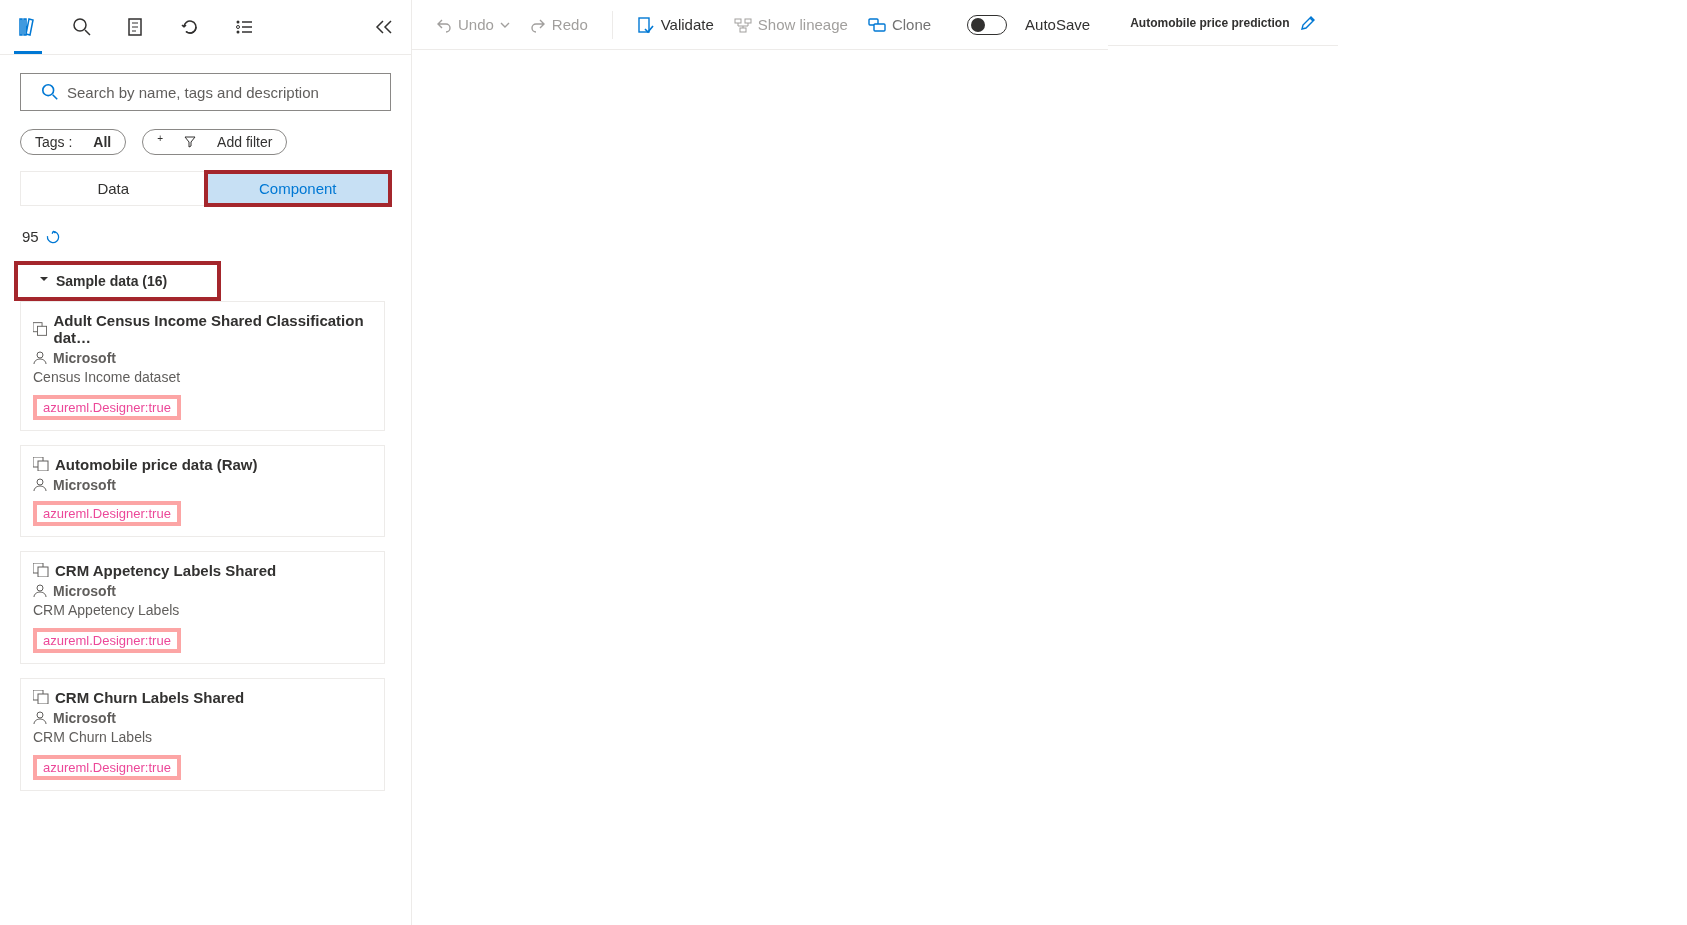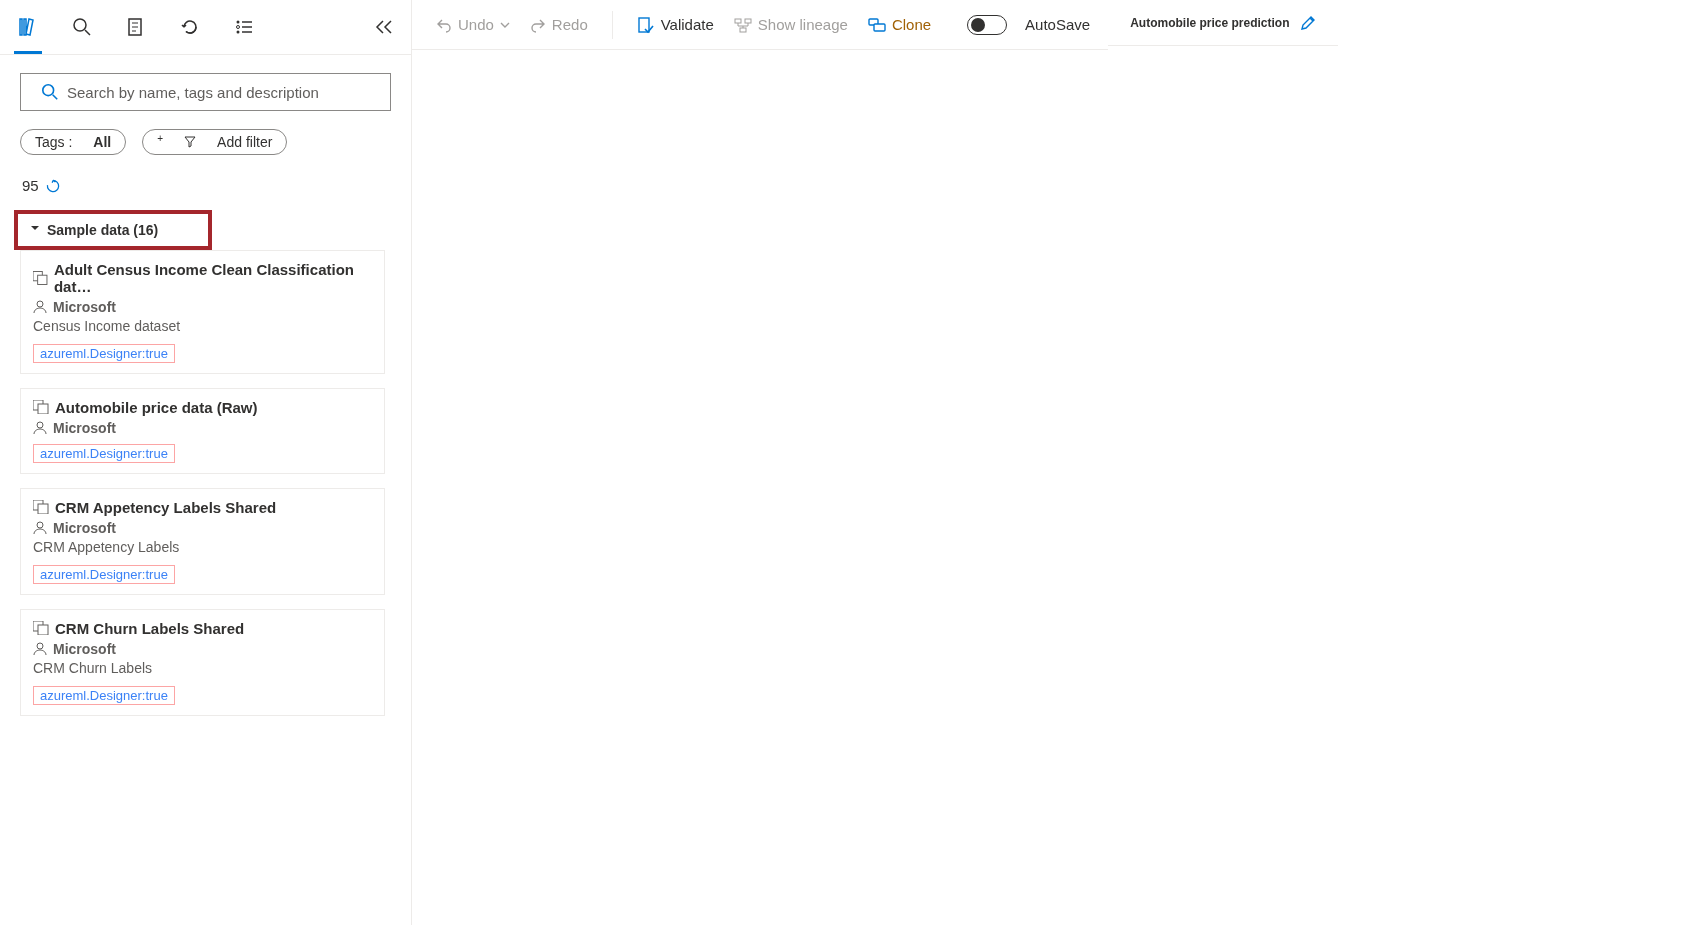--- a/index.html
+++ b/index.html
@@ -23,36 +23,36 @@
 .pill { border:1px solid #8a8886; border-radius:16px; padding:4px 14px; font-size:14px; display:flex; align-items:center; gap:21px; }
 .pill b { font-weight:600; }
 
 .tab-row { display:flex; margin-top:16px; border:1px solid #edebe9; }
 .tab-row .tab { flex:1; text-align:center; padding:8px 0; font-size:15px; }
 .tab-row .tab.active { background:#c7e0f4; color:#0078d4; }
 .highlight-red { outline:4px solid #a4262c; outline-offset:-2px; }
 
 .count-row { display:flex; align-items:center; gap:6px; margin:22px 0 16px 2px; font-size:15px; }
 .count-row .refresh { color:#0078d4; }
-.group-highlight { border:4px solid #a4262c; display:inline-flex; padding:8px 50px 8px 11px; margin-left:-6px; }
+.group-highlight { border:4px solid #a4262c; display:inline-flex; padding:8px 50px 8px 20px; margin-left:-6px; }
 
 .cards { flex:1; overflow-y:auto; padding-right:6px; }
 .cards::-webkit-scrollbar { width:8px; }
 .cards::-webkit-scrollbar-thumb { background:#c8c6c4; border-radius:4px; }
 .card { border:1px solid #edebe9; padding:10px 12px; margin-bottom:14px; }
 .card-title { font-weight:600; font-size:15px; display:flex; align-items:center; gap:6px; }
 .card-author { display:flex; align-items:center; gap:6px; font-size:14px; color:#605e5c; margin-top:4px;font-weight:bold; }
 .card-desc { font-size:14px; color:#605e5c; margin-top:2px; line-height:1.35; overflow:hidden; display:-webkit-box; -webkit-line-clamp:2; -webkit-box-orient:vertical; }
-.card-tag { display:inline-block; border:1px solid #fca5a5; padding:1px 6px; font-size:13px; margin-top:8px; color:#3b82f6; }
+.card-tag { display:inline-block; border:4px solid #fca5a5; padding:1px 6px; font-size:13px; margin-top:8px; color:#ec4899; }
 .dataset-icon { width:16px; height:14px; }
 
 
 .right-area { flex:1; display:flex; }
 .toolbar { height:50px; border-bottom:1px solid #edebe9; display:flex; align-items:center; padding:0 18px; gap:8px; font-size:15px; }
-.toolbar .tbtn { display:flex; align-items:center; gap:6px; padding:4px 6px; color:#a16207; }
+.toolbar .tbtn { display:flex; align-items:center; gap:6px; padding:4px 6px; color:#737373; }
 .toolbar .tbtn.disabled { color:#a19f9d; }
 .toolbar .divider { width:1px; height:28px; background:#edebe9; margin:0 10px; }
 .toggle { width:40px; height:20px; border:1px solid #323130; border-radius:10px; position:relative; display:inline-block; }
 .toggle::after { content:""; width:14px; height:14px; background:#323130; border-radius:50%; position:absolute; top:2px; left:3px; }
 
 .canvas-header { height:46px; border-bottom:1px solid #edebe9; display:flex; align-items:center; padding:0 22px; gap:10px; font-size:12px; font-weight:600; }
 .canvas-header .edit-icon { color:#0078d4; font-weight:400; }
 
 svg { display:block; }
 </style>
@@ -121,20 +121,24 @@
       </span>
       <span class="pill">
         <span style="font-size:10px;position:relative;top:-4px;">+</span>
         <svg width="12" height="12" viewBox="0 0 12 12">
             <path d="M1 1h10L7 6v4l-2 1V6z" fill="none" stroke="currentColor"></path>
           </svg>
         <span>Add filter</span>
       </span>
     </div>
 
+    <div class="tab-row">
+      <div class="tab">Data</div>
+      <div class="tab active highlight-red">Component</div>
+    </div>
 
     <div class="count-row">
       <span>95</span>
       <span class="refresh">
         <svg width="16" height="16" viewBox="0 0 20 20">
             <path d="M10 3a7 7 0 1 1-6.9 6M10 3l3 2M10 3l-1 3" fill="none" stroke="currentColor" stroke-width="1.6"></path>
           </svg>
       </span>
     </div>
 
@@ -148,21 +152,21 @@
     </div>
 
     <div class="cards">
 
       <div class="card">
         <div class="card-title">
           <svg class="dataset-icon" viewBox="0 0 16 14">
               <rect x="0" y="0" width="10" height="10" fill="none" stroke="#605e5c"></rect>
               <rect x="5" y="4" width="10" height="10" fill="#fff" stroke="#605e5c"></rect>
             </svg>
-          <span>Adult Census Income Clean Classification dat…</span>
+          <span>Adult Census Income Shared Classification dat…</span>
         </div>
         <div class="card-author">
           <svg width="14" height="14" viewBox="0 0 14 14">
               <circle cx="7" cy="4" r="3" fill="none" stroke="#605e5c"></circle>
               <path d="M1 13c0-3 3-5 6-5s6 2 6 5" fill="none" stroke="#605e5c"></path>
             </svg>
           <span>Microsoft</span>
         </div>
         <div class="card-desc">Census Income dataset</div>
         <span class="card-tag">azureml.Designer:true</span>

